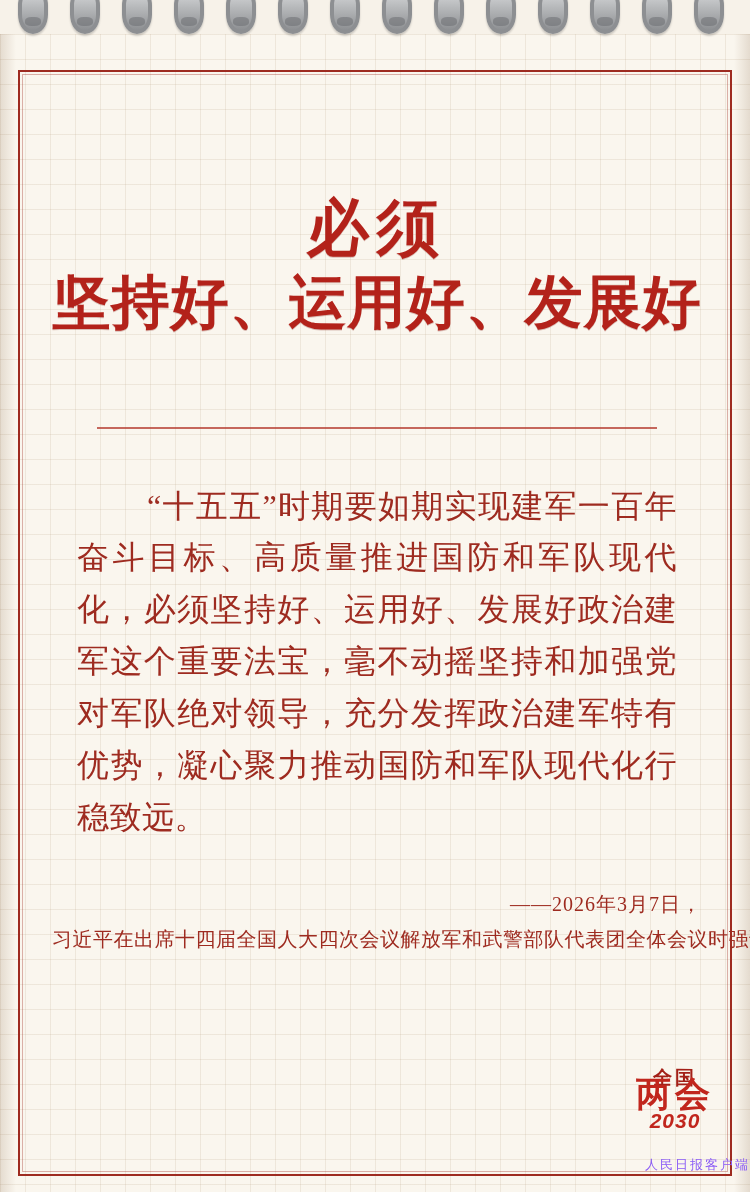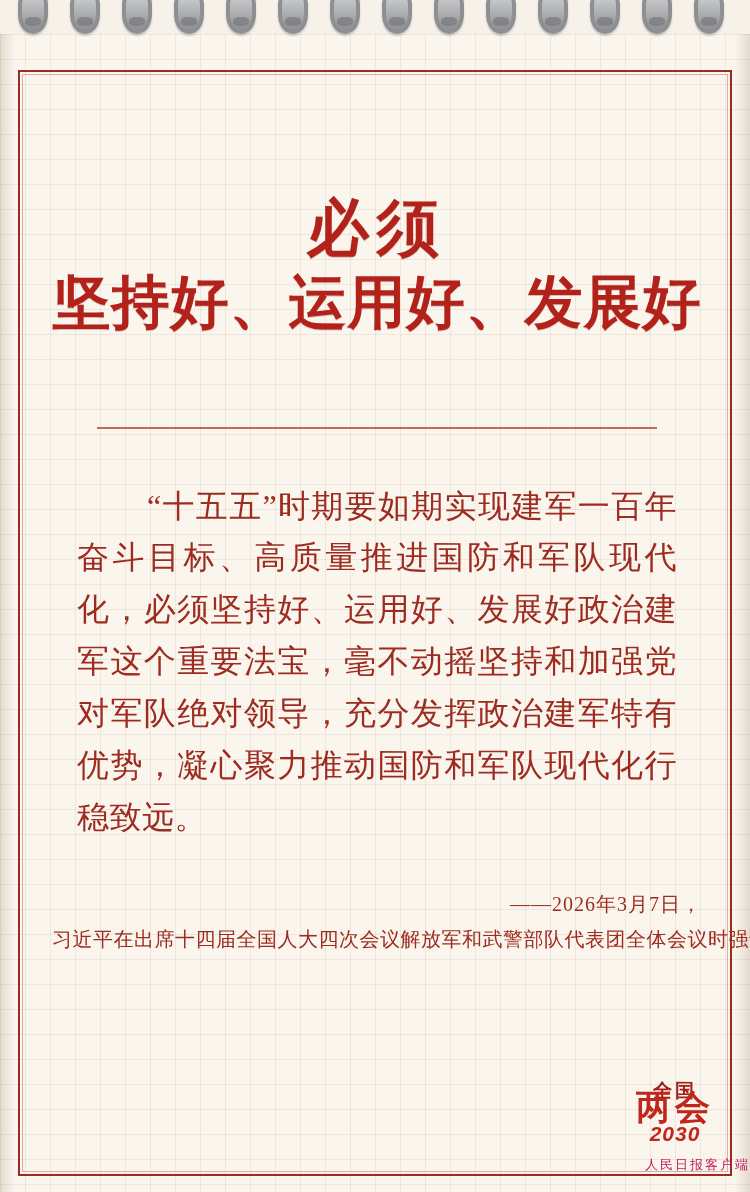--- a/index.html
+++ b/index.html
@@ -195,23 +195,23 @@
     top: 44px; left: 50%;
     transform: translateX(-50%);
     font-family: "Liberation Sans", sans-serif;
     font-size: 21px;
     color: #c1261d;
     font-weight: 700;
     font-style: italic;
     letter-spacing: 1px;
   }
   .logo-caption {
-    margin-top: 2px;
+    margin-top: 15px;
     font-size: 13px;
-    color: #be185d;
+    color: #8b5cf6;
     letter-spacing: 2px;
   }
 </style>
 </head>
 <body>
 
 <div class="notebook-top">
   <div class="ring" style="left:18px"></div>
   <div class="ring" style="left:70px"></div>
   <div class="ring" style="left:122px"></div>

